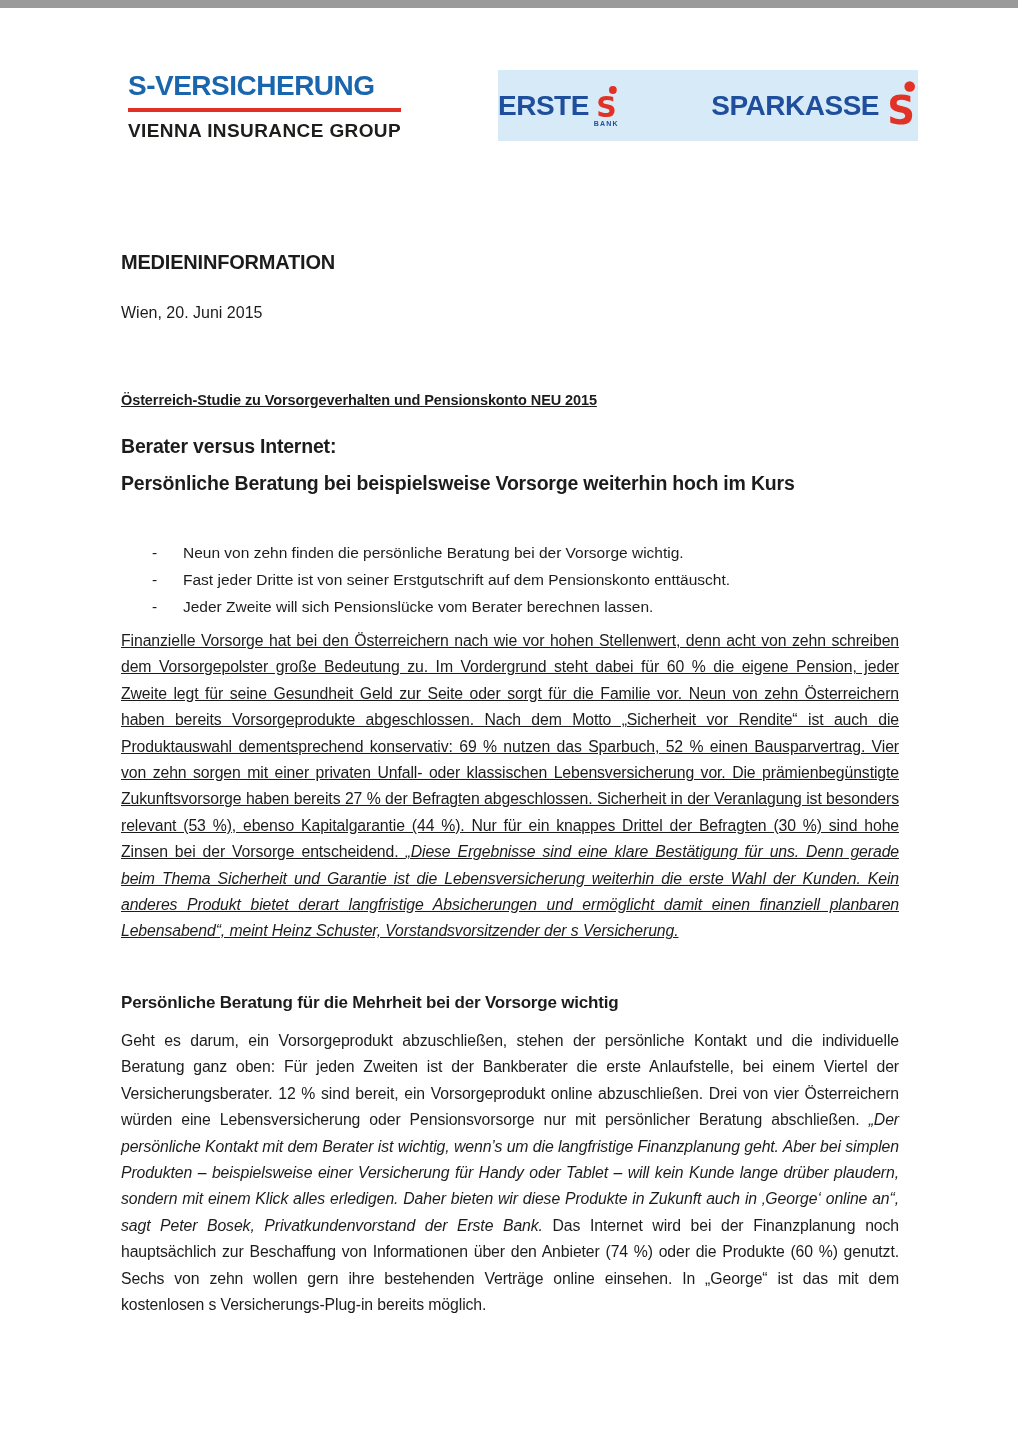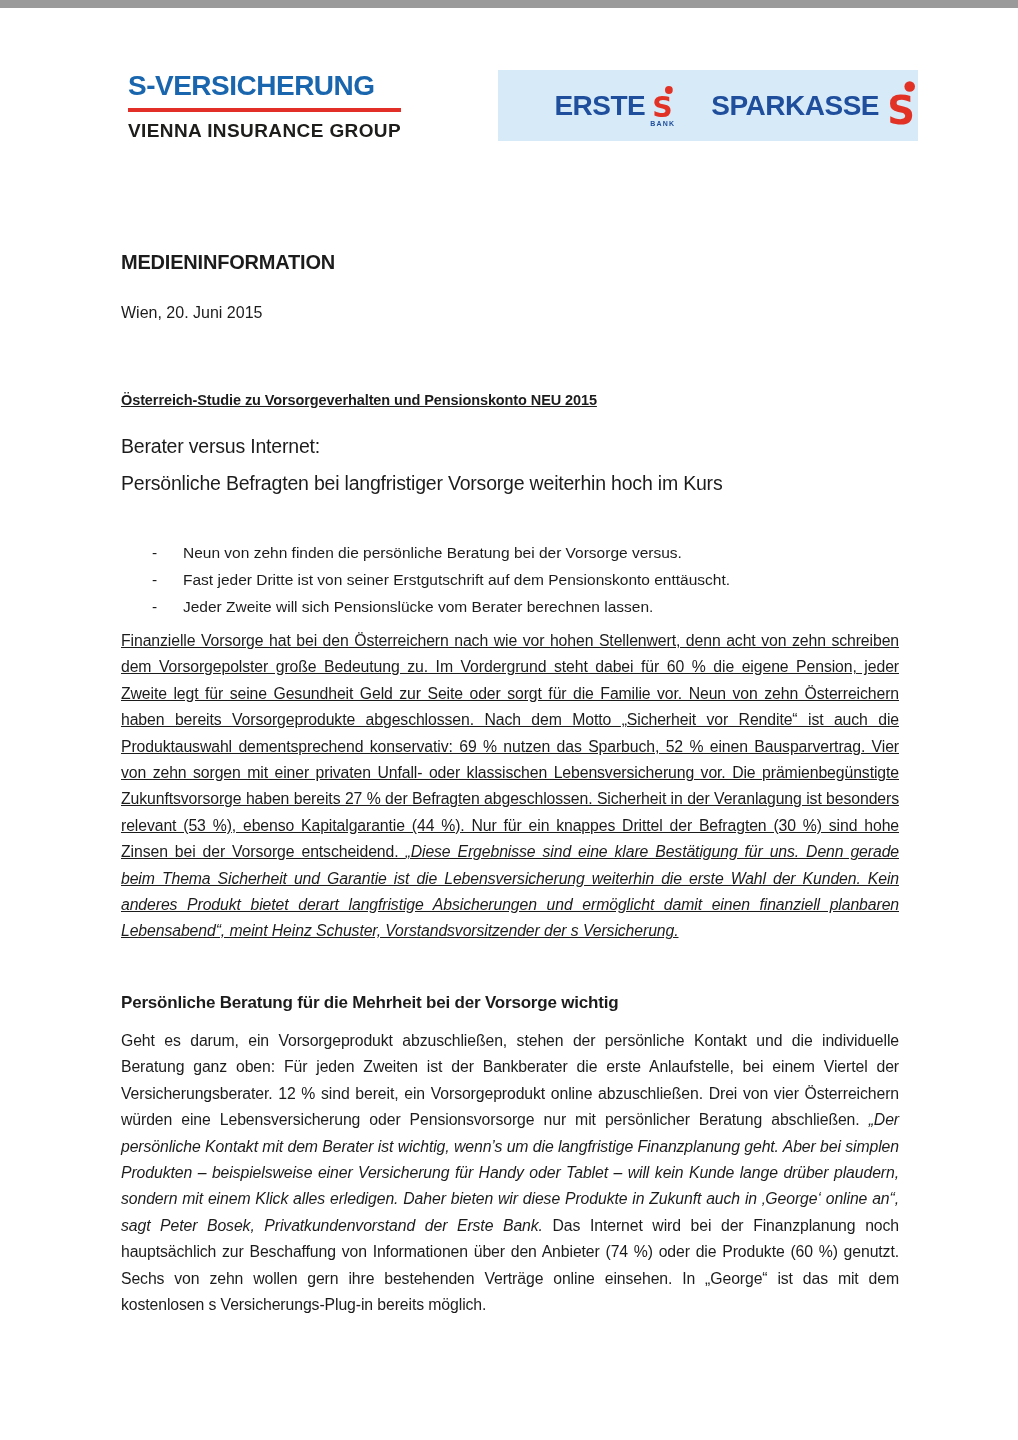--- a/index.html
+++ b/index.html
@@ -28,21 +28,21 @@
     color:var(--sv-blue);line-height:1;white-space:nowrap;
   }
   .sv-rule{height:4px;background:var(--rule-red);margin-top:8px;}
   .sv-sub{
     font-size:19px;font-weight:bold;color:var(--vig-black);
     margin-top:9px;letter-spacing:0.4px;line-height:1;white-space:nowrap;
   }
   .logo-right{
     position:absolute;left:498px;top:62px;width:420px;height:71px;
     background:var(--box-bg);
-    display:flex;align-items:center;justify-content:flex-end;gap:36px;
+    display:flex;align-items:center;justify-content:space-between;gap:36px;
   }
   .brand-unit{display:flex;align-items:center;gap:5px;}
   .brand-word{
     font-size:28px;font-weight:bold;color:var(--erste-blue);
     letter-spacing:-0.5px;line-height:1;white-space:nowrap;
   }
   .s-icon-sm{display:flex;flex-direction:column;align-items:center;margin-top:2px;}
   .s-icon-sm svg{width:25px;height:33px;display:block;}
   .bank-label{
     font-size:7px;font-weight:bold;color:var(--erste-blue);
@@ -54,21 +54,21 @@
     position:absolute;left:121px;top:243px;
     font-size:20px;font-weight:bold;letter-spacing:-0.2px;
   }
   .dateline{position:absolute;left:121px;top:296px;font-size:16px;}
   .study-line{
     position:absolute;left:121px;top:384px;
     font-size:14.5px;font-weight:bold;letter-spacing:-0.1px;white-space:nowrap;text-decoration:underline;
   }
   .headline{
     position:absolute;left:121px;top:420px;
-    font-size:19.5px;font-weight:normal;line-height:37px;
+    font-size:19.5px;font-weight:bold;line-height:37px;
     letter-spacing:-0.2px;white-space:nowrap;
   }
   .bullets{position:absolute;left:152px;top:531px;width:740px;font-size:15.5px;}
   .bullet-row{display:flex;line-height:27px;}
   .bullet-dash{width:31px;flex:none;}
   .para{
     position:absolute;left:121px;width:778px;
     font-size:15.8px;line-height:26.4px;text-align:justify;
     letter-spacing:-0.1px;
   }
@@ -114,27 +114,27 @@
   </div>
 
   <div class="kicker">MEDIENINFORMATION</div>
 
   <div class="dateline">Wien, 20. Juni 2015</div>
 
   <div class="study-line">Österreich-Studie zu Vorsorgeverhalten und Pensionskonto NEU 2015</div>
 
   <div class="headline">
     <div>Berater versus Internet:</div>
-    <div>Persönliche Befragten bei langfristiger Vorsorge weiterhin hoch im Kurs</div>
+    <div>Persönliche Beratung bei beispielsweise Vorsorge weiterhin hoch im Kurs</div>
   </div>
 
   <div class="bullets">
       <div class="bullet-row">
         <span class="bullet-dash">-</span>
-        <span>Neun von zehn finden die persönliche Beratung bei der Vorsorge versus.</span>
+        <span>Neun von zehn finden die persönliche Beratung bei der Vorsorge wichtig.</span>
       </div>
       <div class="bullet-row">
         <span class="bullet-dash">-</span>
         <span>Fast jeder Dritte ist von seiner Erstgutschrift auf dem Pensionskonto enttäuscht.</span>
       </div>
       <div class="bullet-row">
         <span class="bullet-dash">-</span>
         <span>Jeder Zweite will sich Pensionslücke vom Berater berechnen lassen.</span>
       </div>
     </div>

